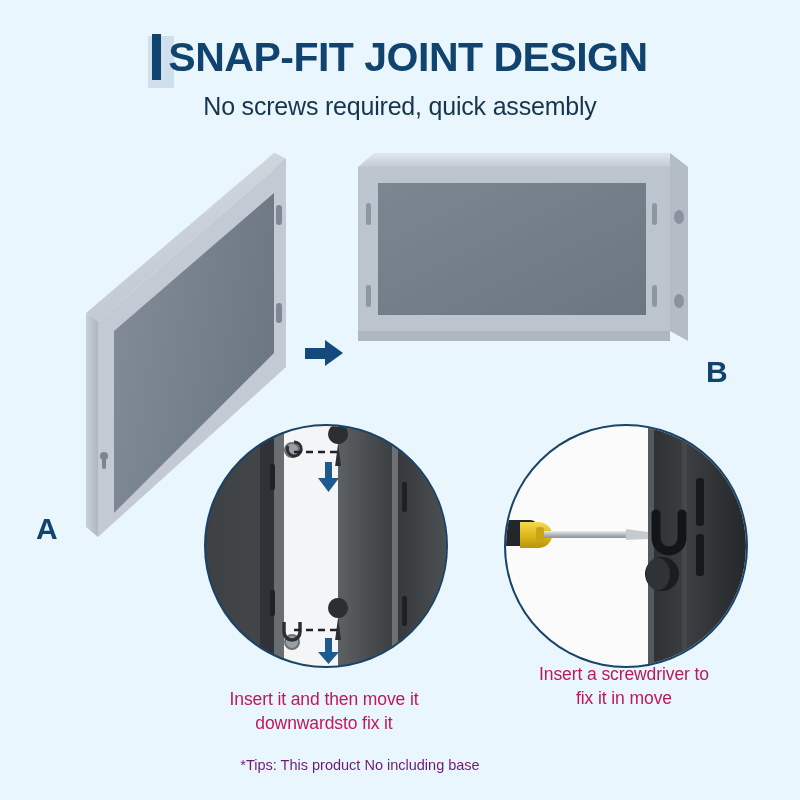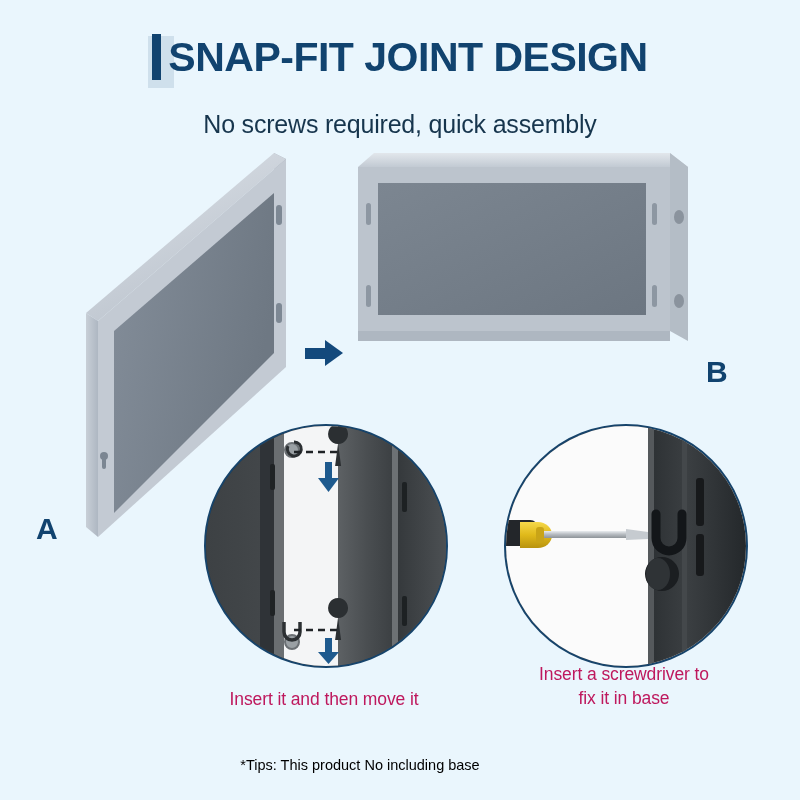--- a/index.html
+++ b/index.html
@@ -50,21 +50,21 @@
   #page-title {
     position: relative;
     font-size: 41px;
     font-weight: bold;
     letter-spacing: -0.5px;
     color: #11436f;
     line-height: 46px;
     white-space: nowrap;
   }
   #page-subtitle {
-    margin-top: 26px;
+    margin-top: 8px;
     font-size: 25px;
     color: #16354d;
     letter-spacing: -0.2px;
   }
 
   
   #diagram {
     position: absolute;
     left: 0;
     top: 140px;
@@ -152,21 +152,21 @@
   #caption-left  { left: 194px; top: 687px; }
   #caption-right { left: 494px; top: 662px; }
 
   #tips-note {
     position: absolute;
     left: 0;
     top: 757px;
     width: 720px;
     text-align: center;
     font-size: 14.5px;
-    color: #000000;
+    color: #701a75;
   }
 </style>
 </head>
 <body>
 
 <div id="page">
 
   <div id="header">
     <div id="title-row">
       <div id="title-accent-block"></div>
@@ -366,21 +366,22 @@
 
         <rect x="38" y="105" width="82" height="7" fill="url(#gBlade)"></rect>
 
         <polygon points="120,103 142,106 142,113 120,114" fill="#c6cbd0"></polygon>
       </g>
     </svg>
   </div>
 
   <div class="inset-caption" id="caption-left">
     <div>Insert it and then move it</div>
+    <div>downwardsto fix it</div>
   </div>
   <div class="inset-caption" id="caption-right">
     <div>Insert a screwdriver to</div>
-    <div>fix it in base</div>
+    <div>fix it in move</div>
   </div>
 
   <div id="tips-note">*Tips: This product No including base</div>
 
 </div>
 
 </body></html>

